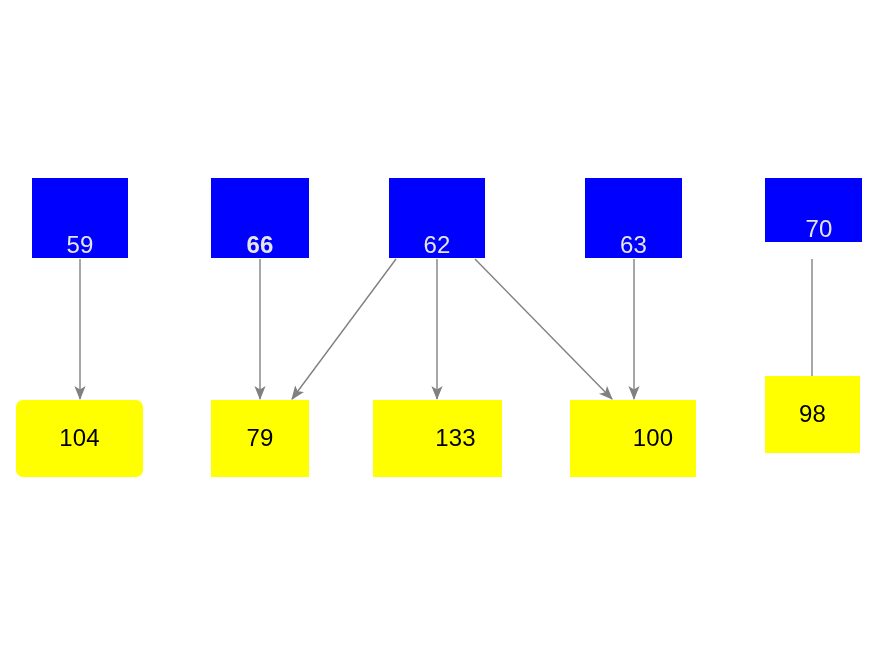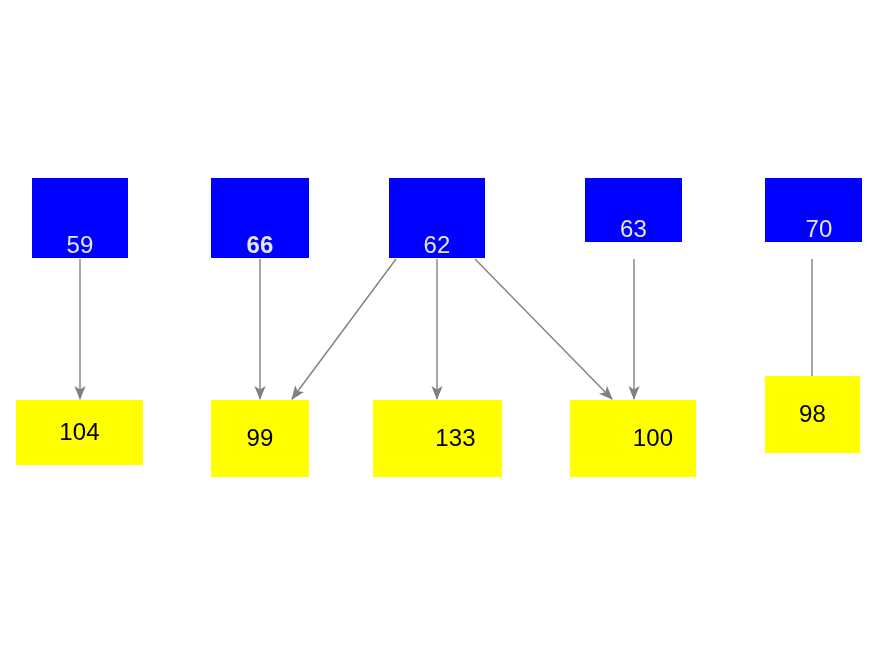--- a/index.html
+++ b/index.html
@@ -76,31 +76,31 @@
   <div id="nodes">
       <div class="node node-source" style="left: 32px; top: 178px; width: 96px; height: 80px;">
         <span class="node-label">59</span>
       </div>
       <div class="node node-source" style="left: 211px; top: 178px; width: 98px; height: 80px; font-weight: bold;">
         <span class="node-label">66</span>
       </div>
       <div class="node node-source" style="left: 389px; top: 178px; width: 96px; height: 80px;">
         <span class="node-label">62</span>
       </div>
-      <div class="node node-source" style="left: 585px; top: 178px; width: 97px; height: 64px;">
+      <div class="node node-source" style="left: 585px; top: 178px; width: 97px; height: 80px;">
         <span class="node-label">63</span>
       </div>
       <div class="node node-source" style="left: 765px; top: 178px; width: 97px; height: 64px; padding-left: 11px;">
         <span class="node-label">70</span>
       </div>
-      <div class="node node-target" style="left: 16px; top: 400px; width: 127px; height: 65px;">
+      <div class="node node-target" style="left: 16px; top: 400px; width: 127px; height: 77px; border-radius: 7px;">
         <span class="node-label">104</span>
       </div>
       <div class="node node-target" style="left: 211px; top: 400px; width: 98px; height: 77px;">
-        <span class="node-label">99</span>
+        <span class="node-label">79</span>
       </div>
       <div class="node node-target" style="left: 373px; top: 400px; width: 129px; height: 77px; padding-left: 36px;">
         <span class="node-label">133</span>
       </div>
       <div class="node node-target" style="left: 570px; top: 400px; width: 126px; height: 77px; padding-left: 40px;">
         <span class="node-label">100</span>
       </div>
       <div class="node node-target" style="left: 765px; top: 376px; width: 95px; height: 77px;">
         <span class="node-label">98</span>
       </div>

